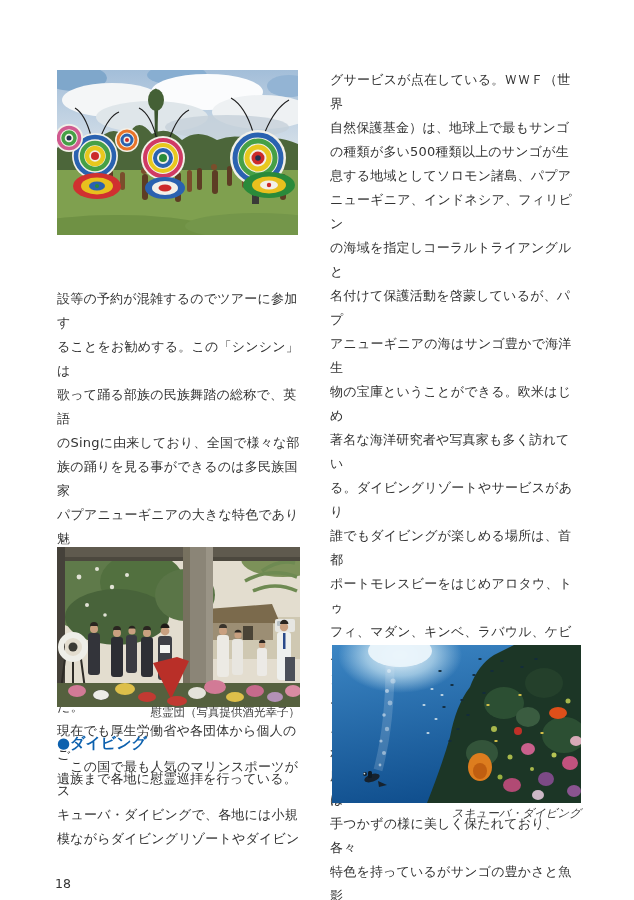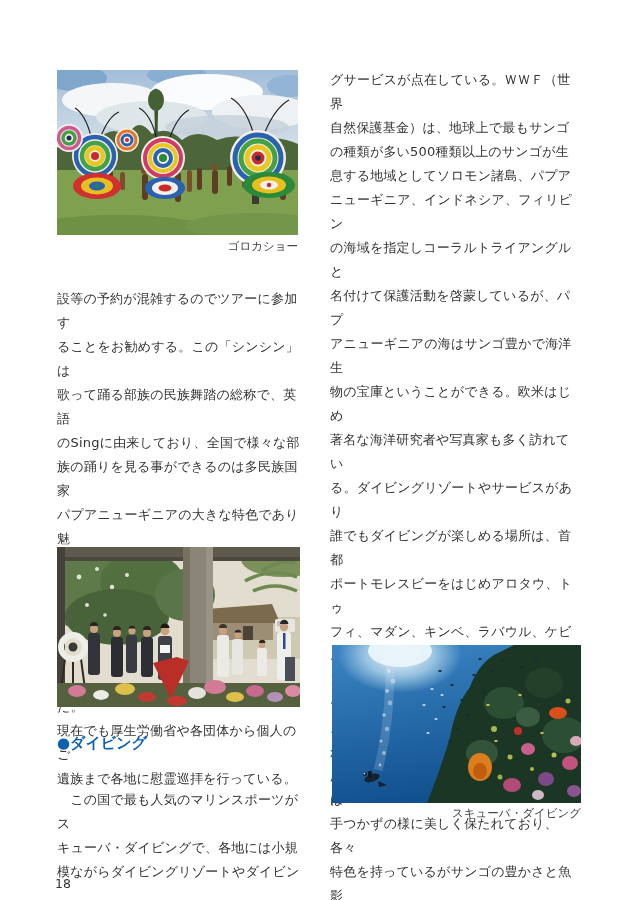--- a/index.html
+++ b/index.html
@@ -23,24 +23,24 @@
   .page-number{
     position:absolute;left:55px;top:836px;font-size:12.5px;color:#333333;margin-top:40px;
   }
   
   #goroka-photo{left:57px;top:70px;width:241px;height:165px;}
   #goroka-caption{left:57px;top:239px;width:241px;}
   #left-text-top{left:57px;top:258px;width:252px;margin-top:29px;}
   #memorial-photo{left:57px;top:547px;width:243px;height:160px;}
   #memorial-caption{left:57px;top:705px;width:243px;}
   #diving-heading{left:57px;top:731px;}
-  #left-text-bottom{left:57px;top:755px;width:252px;margin-top:33px;}
+  #left-text-bottom{left:57px;top:755px;width:252px;}
   #right-text{left:330px;top:68px;width:252px;}
   #scuba-photo{left:332px;top:645px;width:249px;height:158px;}
-  #scuba-caption{left:332px;top:806px;width:249px;}
+  #scuba-caption{left:332px;top:806px;width:249px;font-style:italic;}
 </style>
 </head>
 <body>
 
 <div class="page">
 
   <div class="photo" id="goroka-photo">
     <svg viewBox="0 0 241 165" preserveAspectRatio="none">
       <defs>
         <linearGradient id="sky1" x1="0" y1="0" x2="0" y2="1">
@@ -140,21 +140,20 @@
         <ellipse cx="108" cy="118" rx="6.5" ry="3.5" fill="#cc2a2a"></ellipse>
       </g>
       <g>
         <ellipse cx="212" cy="115" rx="26" ry="13" fill="#2a8a3a"></ellipse>
         <ellipse cx="212" cy="115" rx="17" ry="8.5" fill="#e8c01e"></ellipse>
         <ellipse cx="212" cy="115" rx="9" ry="4.5" fill="#f2f0e8"></ellipse>
         <circle cx="212" cy="115" r="2.2" fill="#cc2a2a"></circle>
       </g>
     </svg>
   </div>
-  <div class="caption" id="goroka-caption">ゴロカショー</div>
 
   <div class="body-text" id="left-text-top">設等の予約が混雑するのでツアーに参加す
 ることをお勧めする。この「シンシン」は
 歌って踊る部族の民族舞踏の総称で、英語
 のSingに由来しており、全国で様々な部
 族の踊りを見る事ができるのは多民族国家
 パプアニューギニアの大きな特色であり魅
 力でもある。
 　一方、太平洋戦争の激戦地であったパプ
 アニューギニアは、戦時中、東部ニューギ
@@ -248,20 +247,21 @@
         <ellipse cx="140" cy="146" rx="9" ry="6" fill="#e4e2da"></ellipse>
         <ellipse cx="158" cy="140" rx="11" ry="7" fill="#d27a96"></ellipse>
         <ellipse cx="178" cy="150" rx="9" ry="5" fill="#ddbf4a"></ellipse>
         <ellipse cx="198" cy="144" rx="9" ry="6" fill="#c76a8c"></ellipse>
         <ellipse cx="218" cy="150" rx="8" ry="5" fill="#b391b6"></ellipse>
         <ellipse cx="236" cy="144" rx="8" ry="6" fill="#d98ba2"></ellipse>
         <ellipse cx="120" cy="154" rx="10" ry="5" fill="#c13a32"></ellipse>
       </g>
     </svg>
   </div>
+  <div class="caption" id="memorial-caption">慰霊団（写真提供酒光幸子）</div>
 
   <div class="heading" id="diving-heading">●ダイビング</div>
 
   <div class="body-text" id="left-text-bottom">　この国で最も人気のマリンスポーツがス
 キューバ・ダイビングで、各地には小規
 模ながらダイビングリゾートやダイビン</div>
 
   <div class="body-text" id="right-text">グサービスが点在している。ＷＷＦ（世界
 自然保護基金）は、地球上で最もサンゴ
 の種類が多い500種類以上のサンゴが生

